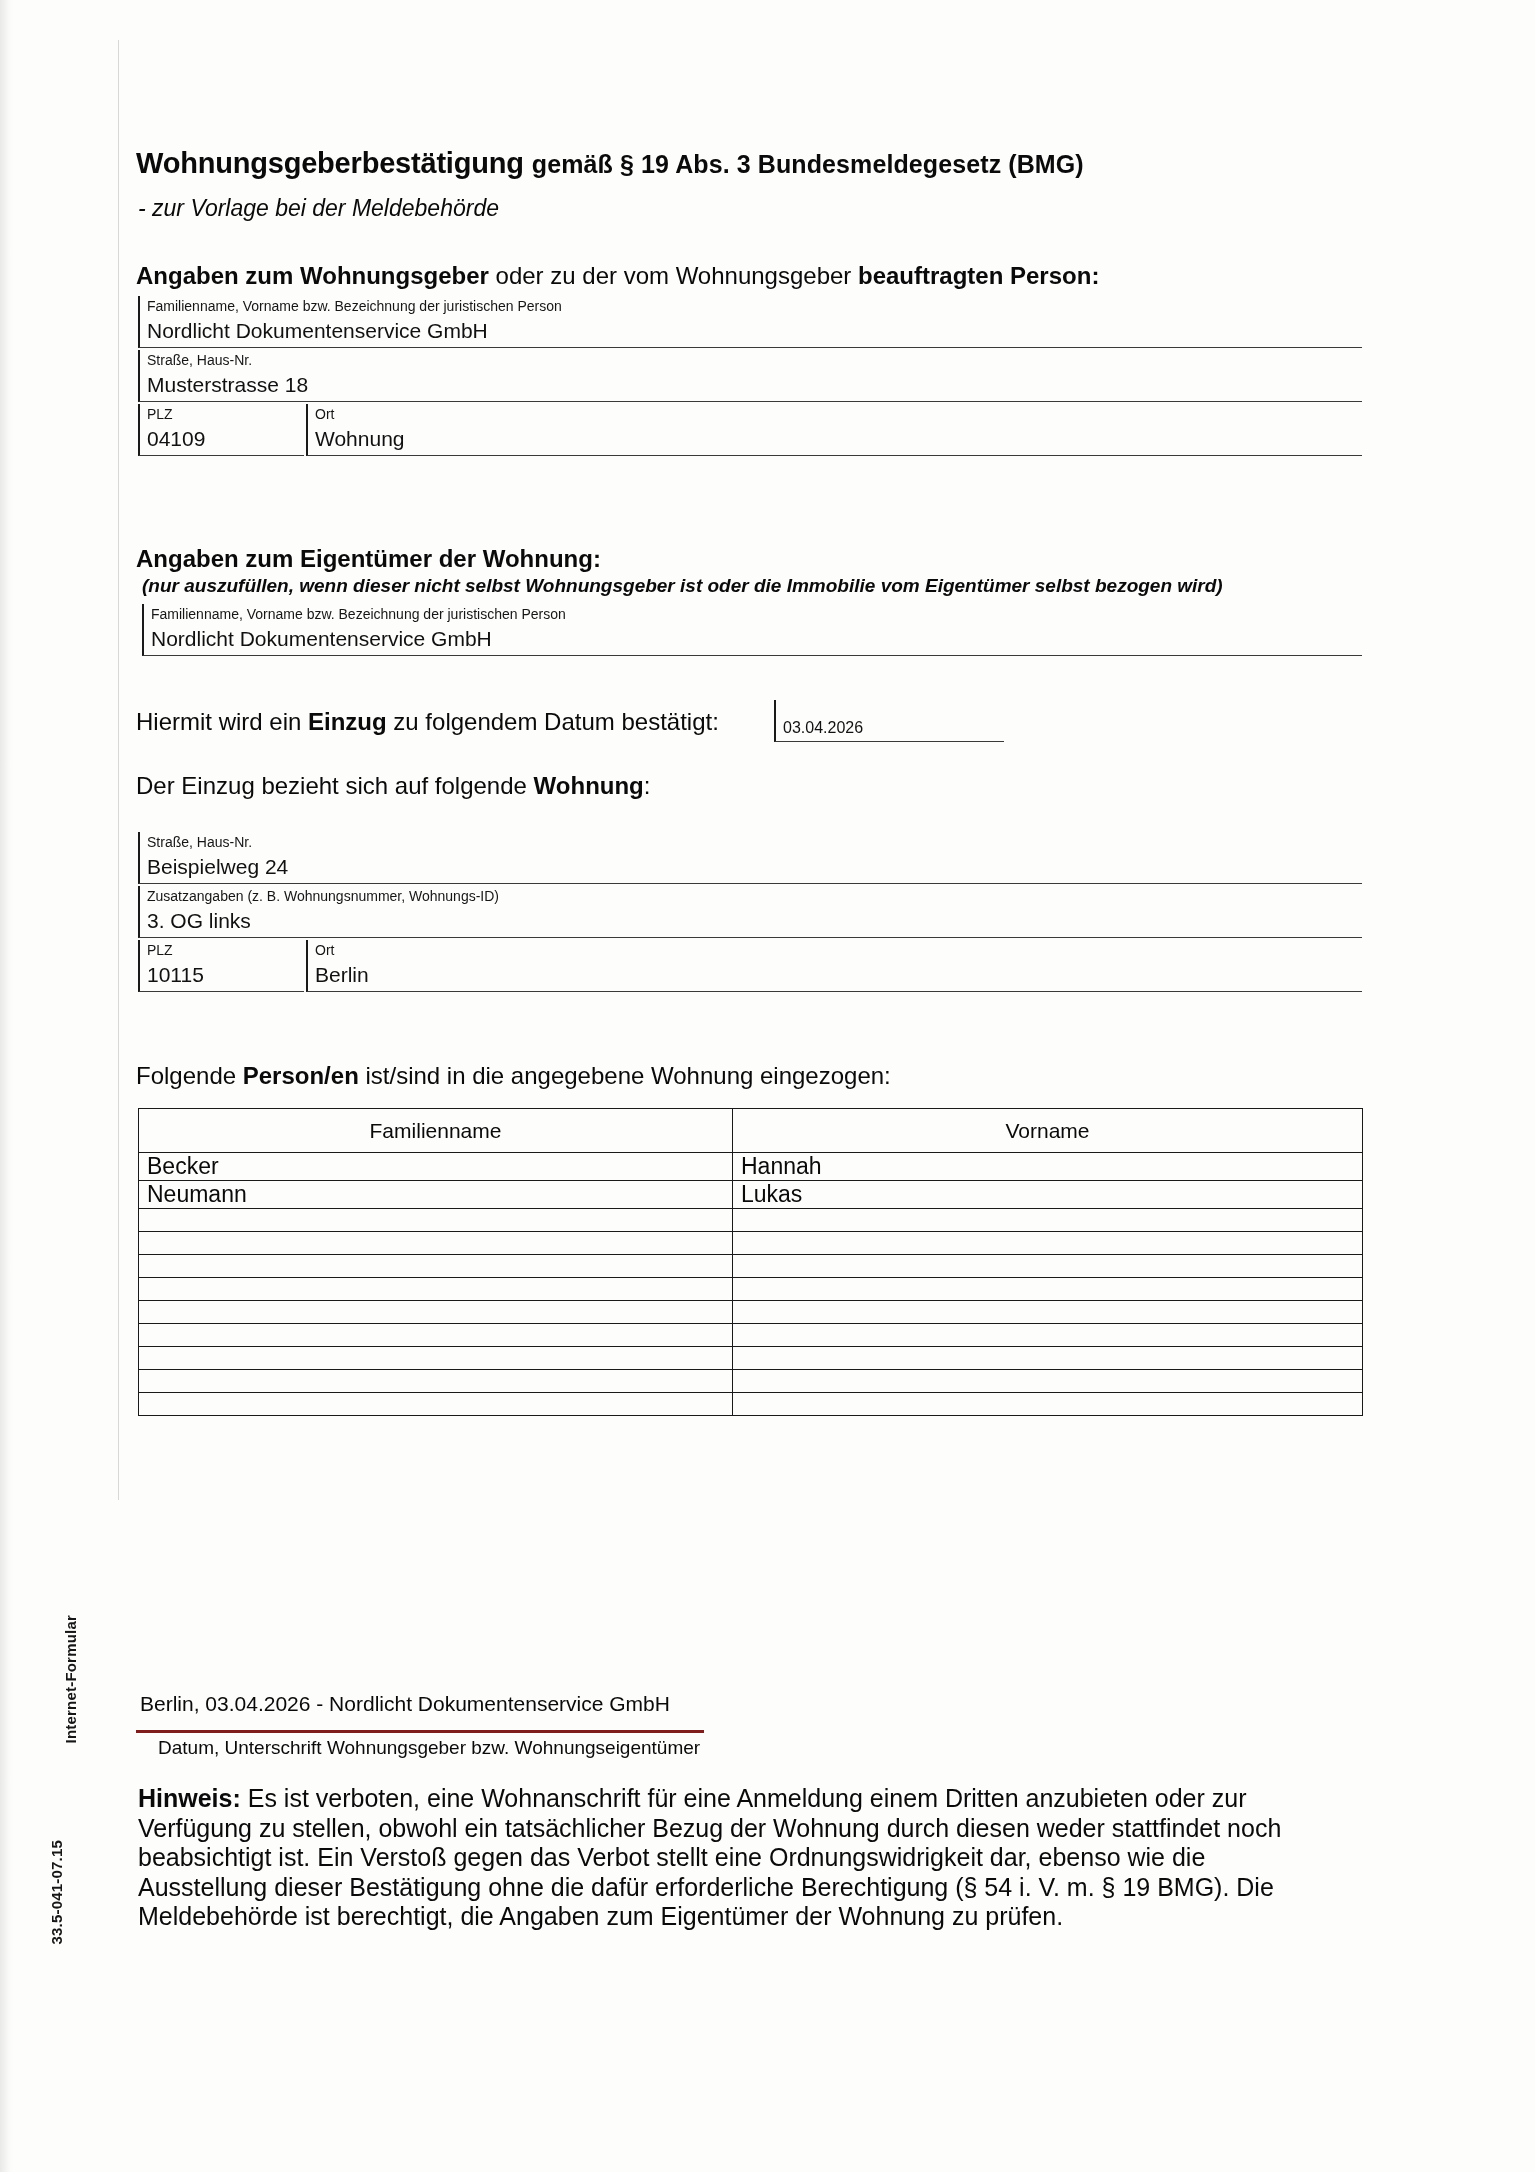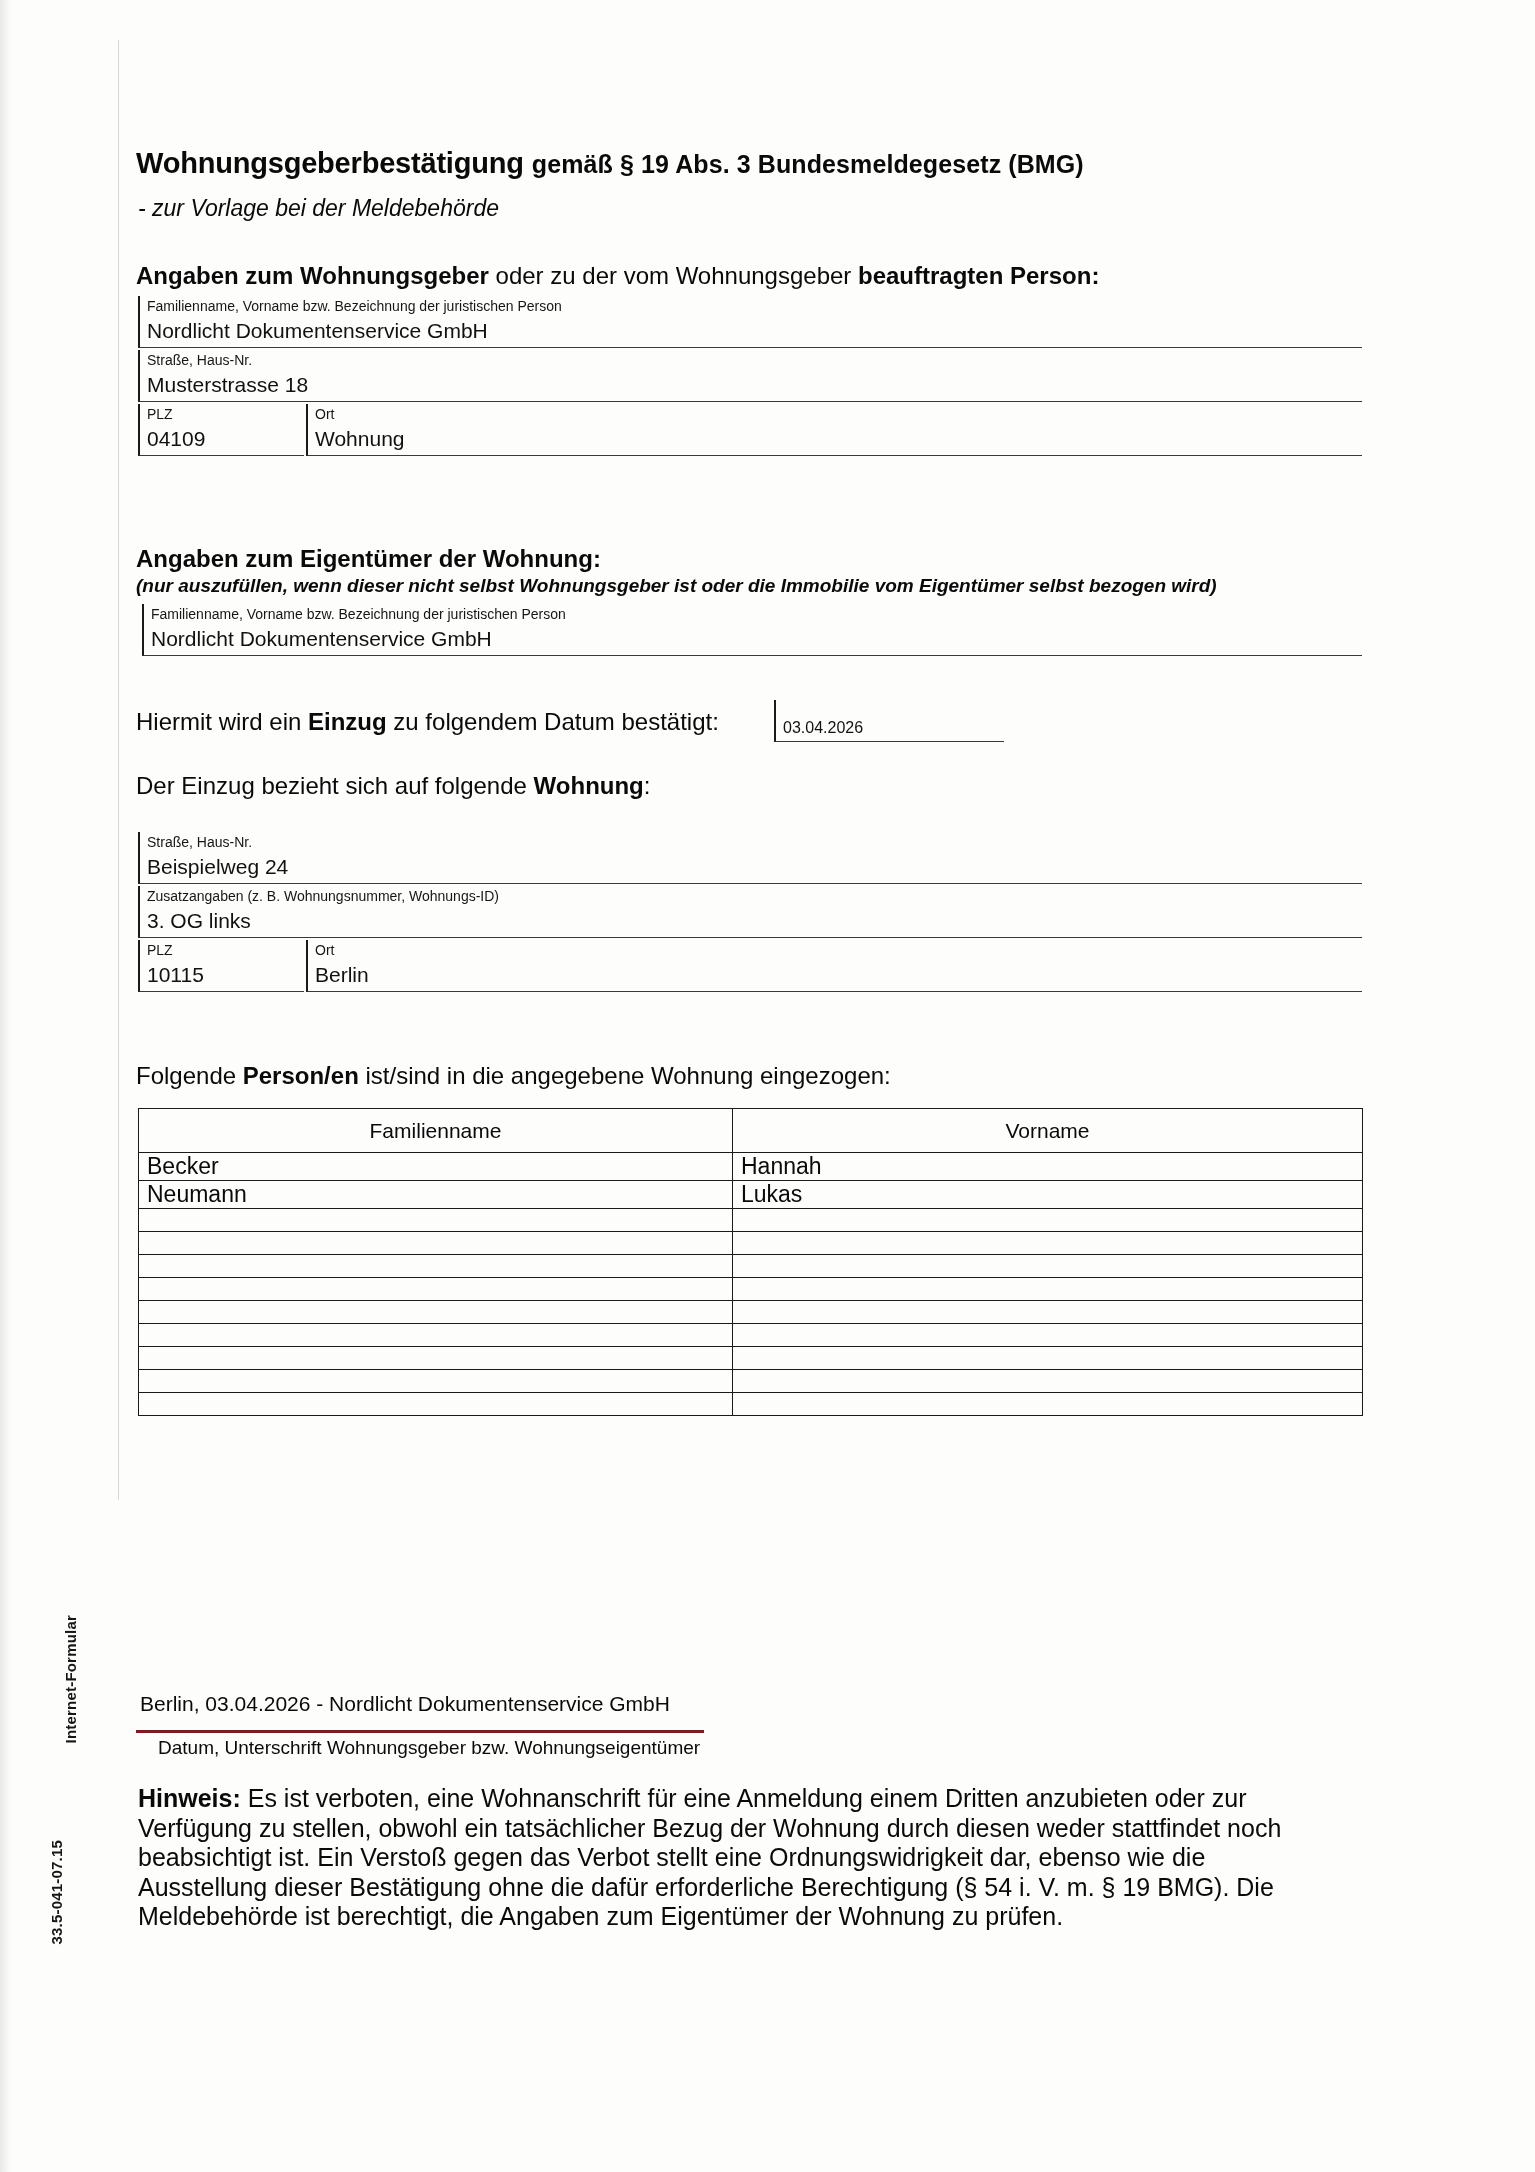--- a/index.html
+++ b/index.html
@@ -95,21 +95,21 @@
     position: absolute;
     left: 0;
     font-size: 19px;
     font-style: italic;
     font-weight: bold;
     white-space: nowrap;
   }
 
   #head-wohnungsgeber { top: 262px; }
   #head-eigentuemer   { top: 545px; }
-  #note-eigentuemer   { top: 575px; }
+  #note-eigentuemer   { top: 575px; margin-left: 6px; }
   #line-einzug-datum  { top: 708px; }
   #head-wohnung       { top: 772px; }
   #head-personen      { top: 1062px; }
 
   
   .field {
     position: absolute;
     border-left: 2px solid #1a1a1a;
     border-bottom: 1px solid #3a3a3a;
     box-sizing: border-box;

